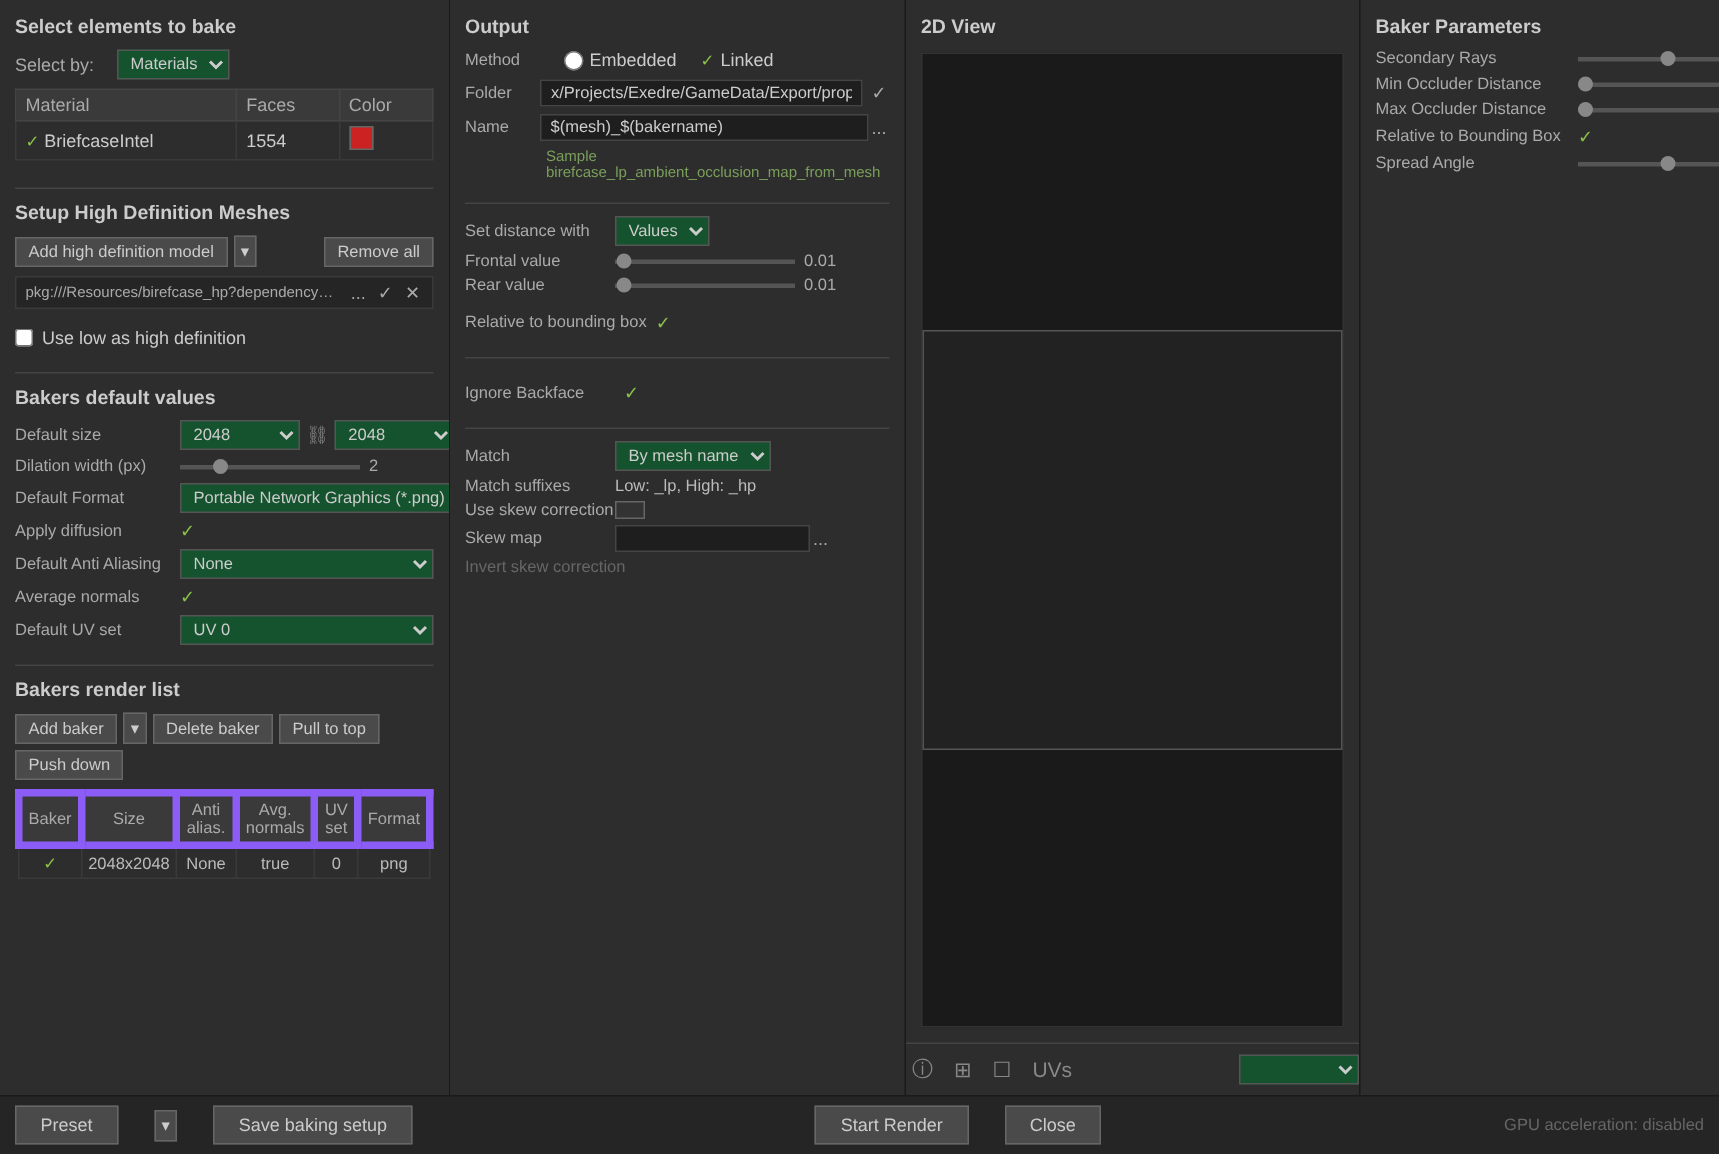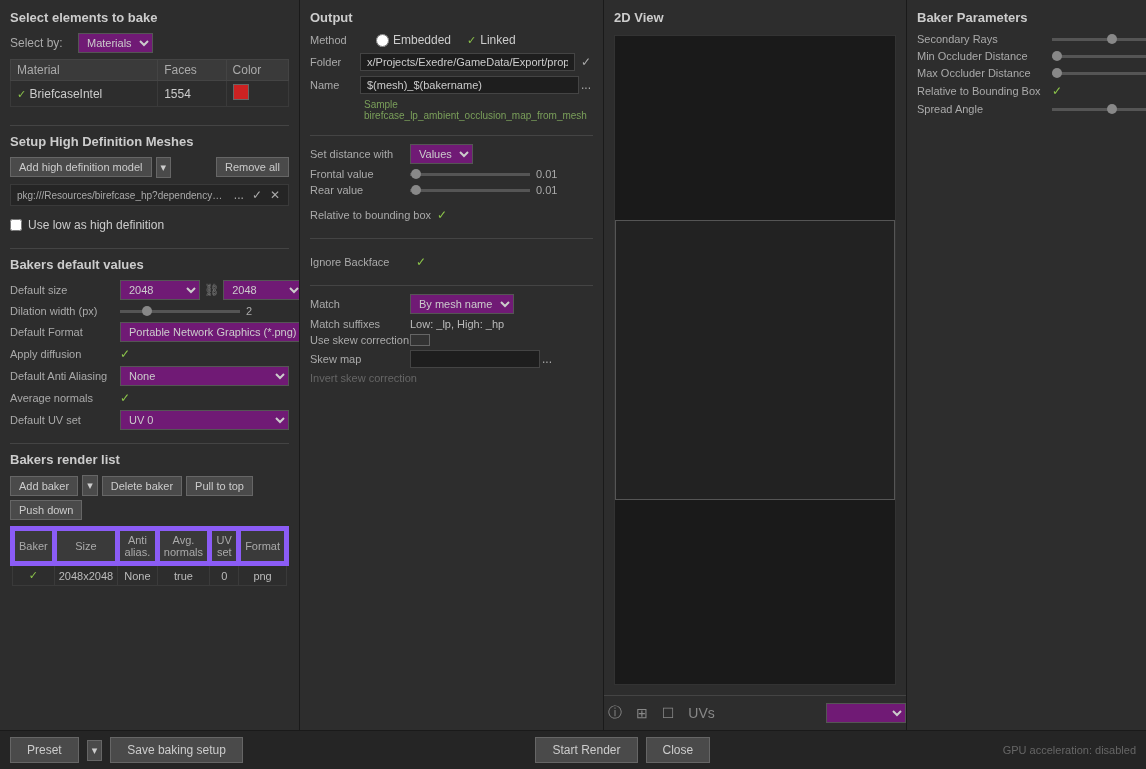--- a/index.html
+++ b/index.html
@@ -64,21 +64,21 @@
       display: flex;
       align-items: center;
       margin-bottom: 6px;
     }
     .select-by-label {
       color: #aaa;
       margin-right: 8px;
       min-width: 60px;
     }
     select {
-      background: #701a75;
+      background: #14532d;
       color: #ccc;
       border: 1px solid #555;
       padding: 2px 4px;
       font-size: 11px;
       cursor: pointer;
     }
 
     .material-table {
       width: 100%;
       border-collapse: collapse;
@@ -106,21 +106,21 @@
     .checkmark { color: #8bc34a; font-size: 11px; }
     .divider {
       border: none;
       border-top: 1px solid #444;
       margin: 8px 0;
     }
 
     
     .btn-row {
       display: flex;
-      align-items: flex-start;
+      align-items: center;
       margin-bottom: 6px;
       gap: 4px;
     }
     .btn {
       background: #4a4a4a;
       color: #ccc;
       border: 1px solid #666;
       padding: 3px 8px;
       font-size: 11px;
       cursor: pointer;
@@ -386,21 +386,21 @@
     }
     .check-mark { color: #8bc34a; }
 
     
     .bottom-bar {
       display: flex;
       align-items: center;
       background: #252525;
       border-top: 1px solid #1a1a1a;
       padding: 6px 10px;
-      gap: 8px;
+      gap: 24px;
     }
     .bottom-btn {
       background: #4a4a4a;
       color: #ccc;
       border: 1px solid #666;
       padding: 5px 16px;
       font-size: 12px;
       cursor: pointer;
     }
     .start-render-btn {

